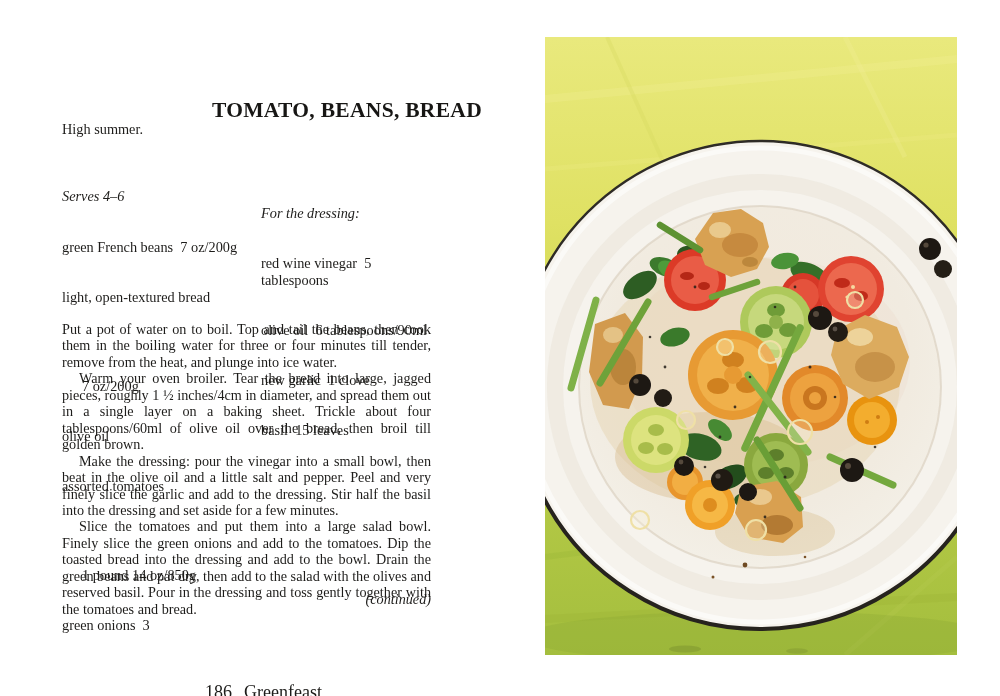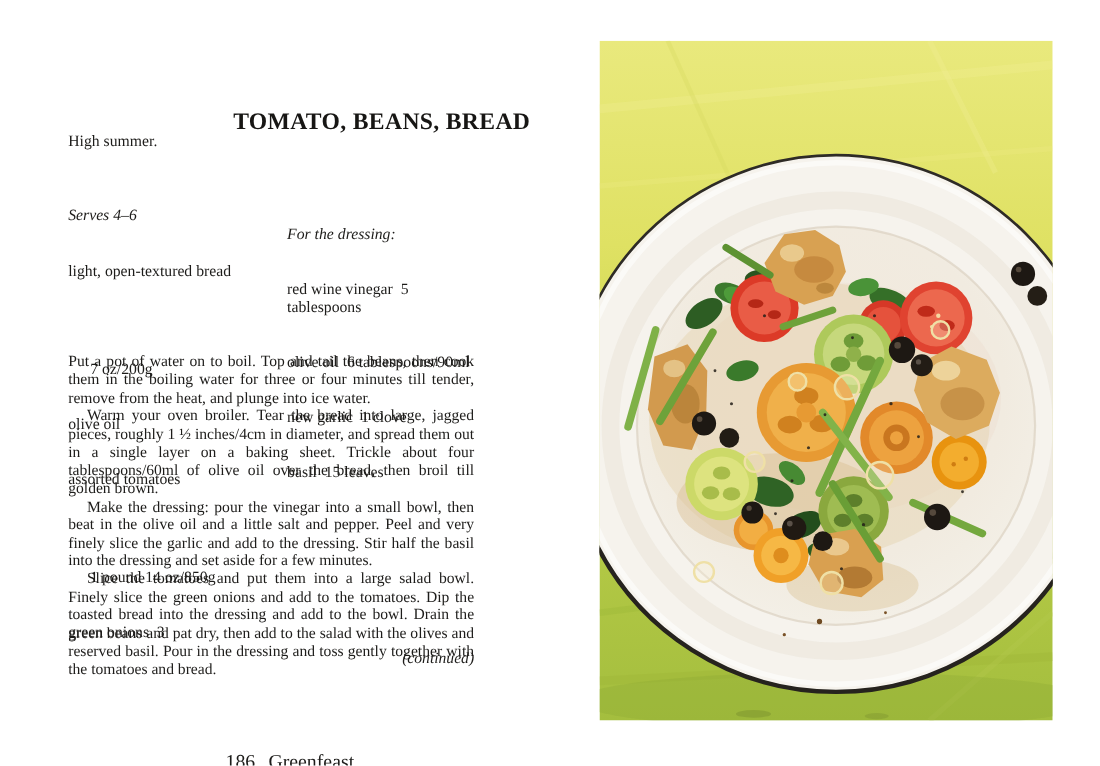--- a/index.html
+++ b/index.html
@@ -35,20 +35,21 @@
 </head>
 <body>
 
 <h1 class="abs recipe-title">TOMATO, BEANS, BREAD</h1>
 
 <div class="abs headnote">High summer.</div>
 
 <div class="abs ingredients">
   <div class="ing-col-left">
     <div class="ital">Serves 4–6</div>
+    <div>green French beans  7 oz/200g</div>
     <div>light, open-textured bread</div>
     <div class="indent">7 oz/200g</div>
     <div>olive oil</div>
     <div>assorted tomatoes</div>
     <div class="indent">1 pound 14 oz/850g</div>
     <div>green onions  3</div>
   </div>
   <div class="ing-col-right">
     <div class="ital">For the dressing:</div>
     <div>red wine vinegar  5 tablespoons</div>

